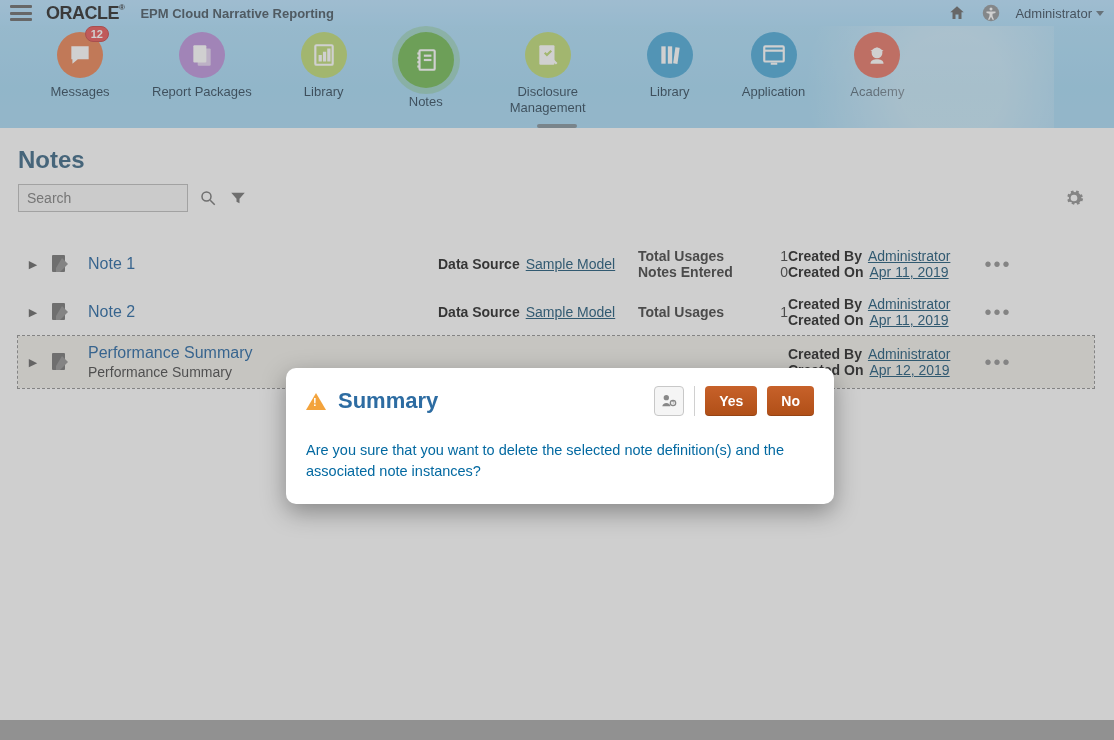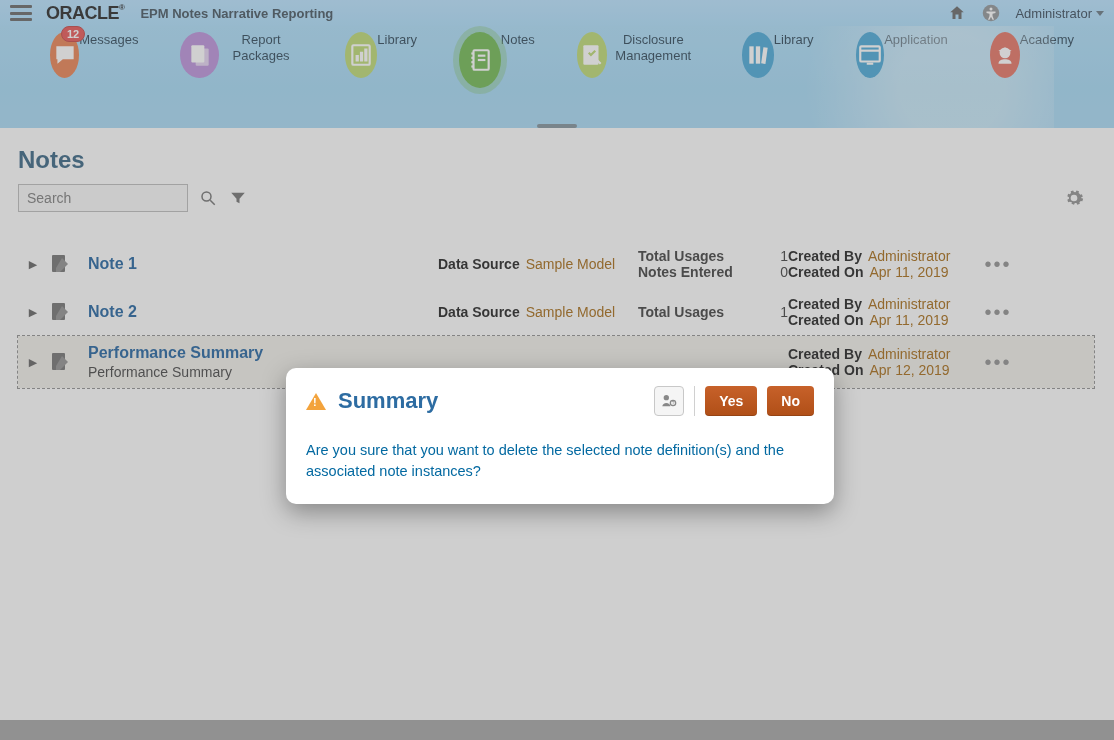--- a/index.html
+++ b/index.html
@@ -45,21 +45,21 @@
     overflow:hidden;
   }
   .nav-tiles::before{
     content:"";
     position:absolute;
     right:60px; top:-20px;
     width:340px; height:200px;
     background: radial-gradient(circle at 70% 40%, rgba(255,255,255,0.35) 20%, rgba(255,255,255,0) 55%);
     pointer-events:none;
   }
-  .tile { display:flex; flex-direction:row; cursor:pointer; min-width:60px;}
+  .tile { display:flex; flex-direction:column; align-items:center; cursor:pointer; min-width:60px;}
   .tile .circ {
     width:46px; height:46px; border-radius:50%;
     display:flex; align-items:center; justify-content:center;
     color:#fff; font-size:22px;
     position:relative;
     margin-bottom:6px;
   }
   .tile.active .circ { width:56px; height:56px; box-shadow:0 0 0 6px rgba(120,190,90,0.35);}
   .tile .label { font-size:13px; color:#1f3a4d; text-align:center; line-height:1.2; max-width:100px;}
   .badge {
@@ -91,25 +91,25 @@
     grid-template-columns: 30px 40px 350px 200px 150px 190px 40px;
     align-items:center;
     padding: 8px 0;
   }
   .note-row.selected {
     background:#f0eee9;
     outline:1px dashed #8a8a8a;
   }
   .expander { color:#5a5a5a; font-size:11px; cursor:pointer; text-align:center;}
   .note-icon { color:#6a6a6a; }
-  .note-title { color:#145a9a; font-weight:700; font-size:16px;}
+  .note-title { color:#145a9a; font-weight:400; font-size:16px;}
   .note-subtitle { color:#3a3a3a; font-size:14px; margin-top:2px;}
   .kv { font-size:14px; color:#222;}
   .kv b { font-weight:700; color:#111; margin-right:6px;}
-  .kv .val { color:#a16207;}
+  .kv .val { color:#0c4a6e;text-decoration:underline;}
   .stat { display:flex; justify-content:space-between; font-size:14px;}
   .stat b{font-weight:700;}
   .stat span.num{ width:18px; text-align:right;}
   .more-dots { color:#8a8a8a; font-size:20px; text-align:center; cursor:pointer; letter-spacing:2px;}
   
   .scrim {
     position:absolute; inset:0;
     background:rgba(120,120,120,0.35);
     z-index:5;
   }
@@ -165,21 +165,21 @@
 </head>
 <body>
 
 <div class="topbar">
   <div class="hamburger">
       <span></span>
       <span></span>
       <span></span>
     </div>
   <div class="oracle-logo"><span>ORACLE</span><sup>®</sup></div>
-  <div class="product-name">EPM Notes Narrative Reporting</div>
+  <div class="product-name">EPM Cloud Narrative Reporting</div>
   <div class="topbar-right">
     <div class="ticon">
       <svg width="18" height="18" viewBox="0 0 24 24" fill="#5f5f5f">
           <path d="M12 3l9 8h-3v9h-4v-6H10v6H6v-9H3z"></path>
         </svg>
     </div>
     <div class="ticon">
       <svg width="18" height="18" viewBox="0 0 24 24" fill="#8a8f93">
           <circle cx="12" cy="12" r="11"></circle>
           <circle cx="12" cy="6.5" r="2" fill="#fff"></circle>

